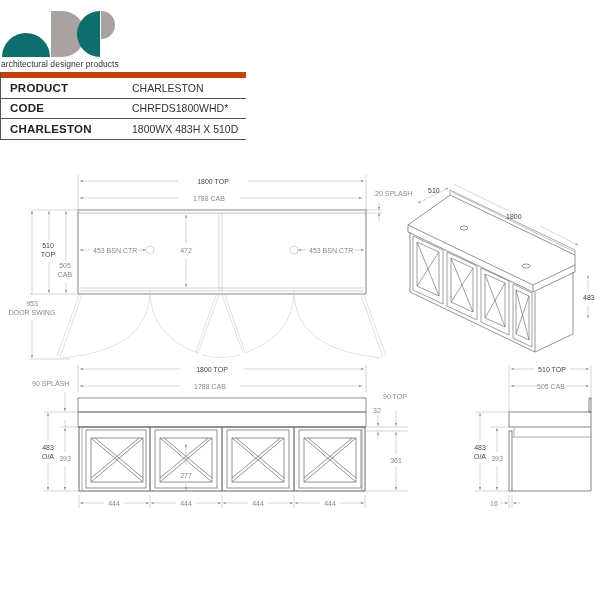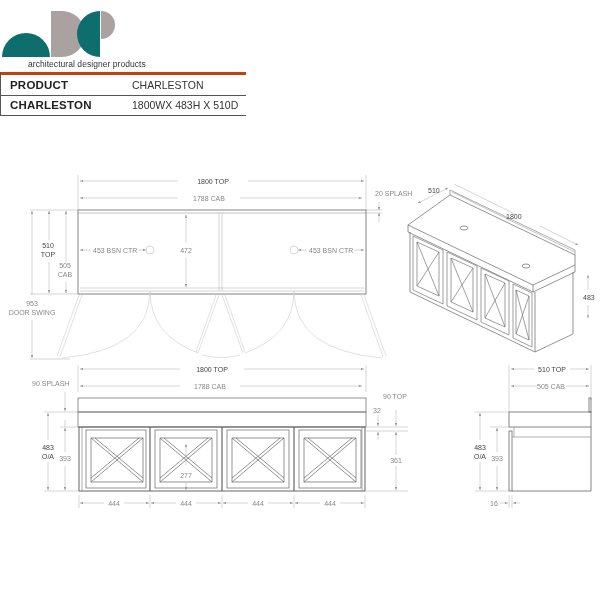--- a/index.html
+++ b/index.html
@@ -1,20 +1,20 @@
 <!DOCTYPE html>
 <html><head>
 <meta charset="utf-8">
 <style>
   html,body{margin:0;padding:0;background:#fff;}
   body{width:600px;height:600px;position:relative;overflow:hidden;font-family:"Liberation Sans",sans-serif;}
   .logo{position:absolute;left:0;top:0;width:130px;height:72px;}
-  .brand{position:absolute;left:1px;top:59px;font-size:8.5px;color:#333;letter-spacing:0.05px;margin-left:27px;}
+  .brand{position:absolute;left:1px;top:59px;font-size:8.5px;color:#333;letter-spacing:0.05px;}
   .spec-row{display:flex;height:19.5px;align-items:center;border-bottom:1px solid #555;}
-  .spec-row:first-child{border-top:3px solid #c2410c;}
+  .spec-row:first-child{border-top:6px solid #c2410c;}
   .spec-key{width:122px;padding-left:10px;font-size:11.5px;font-weight:bold;color:#222;letter-spacing:0.2px;}
   .spec-val{font-size:10.5px;color:#333;}
   .spec-wrap{position:absolute;left:0;top:72px;width:246px;}
   .spec-wrap::before{content:"";position:absolute;left:0;top:0;bottom:0;width:1px;background:#555;}
   svg.drawing{position:absolute;left:0;top:0;}
   .dim{font-family:"Liberation Sans",sans-serif;font-size:7px;fill:#888;}
   .dimb{font-family:"Liberation Sans",sans-serif;font-size:7px;fill:#444;}
 </style>
 </head>
 <body>
@@ -24,20 +24,24 @@
   <path d="M51 11 L62 11 A23 23 0 0 1 62 57 L51 57 Z" fill="#aaa1a1"></path>
   <path d="M100 11 L100 57 A23 23 0 0 1 100 11 Z" fill="#0e6e6e"></path>
   <path d="M101 11 A14 14 0 0 1 101 39 Z" fill="#aaa1a1"></path>
 </svg>
 <div class="brand">architectural designer products</div>
 
 <div class="spec-wrap">
   <div class="spec-row">
     <div class="spec-key">PRODUCT</div>
     <div class="spec-val">CHARLESTON</div>
+  </div>
+  <div class="spec-row">
+    <div class="spec-key">CODE</div>
+    <div class="spec-val">CHRFDS1800WHD*</div>
   </div>
   <div class="spec-row">
     <div class="spec-key">CHARLESTON</div>
     <div class="spec-val">1800WX 483H X 510D</div>
   </div>
 </div>
 
 <svg class="drawing" width="600" height="600" viewBox="0 0 600 600">
   <defs>
     <marker id="ar" markerWidth="6" markerHeight="4" refX="5.5" refY="2" orient="auto">

